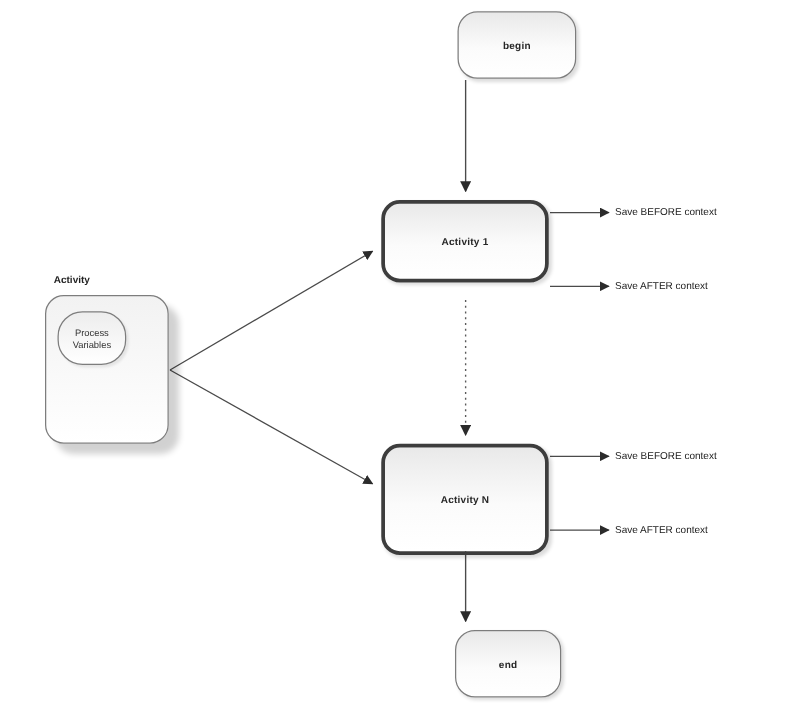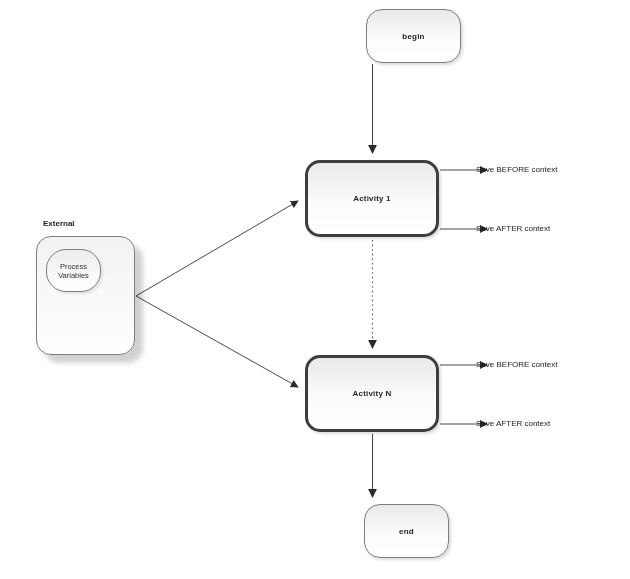--- a/index.html
+++ b/index.html
@@ -18,22 +18,22 @@
     border:1.4px solid #7d7d7d;border-radius:16px;
     box-shadow:2px 2px 3px rgba(0,0,0,.14);
     margin-left:41px;
   }
   .activity{
     border:3px solid #3d3d3d;border-radius:15px;
     box-shadow:2px 2px 3px rgba(0,0,0,.14);
   }
   #node-begin{left:325px;top:9px;width:95px;height:54px;}
   #node-end{left:323px;top:504px;width:85px;height:54px;}
-  #node-activity1{left:305px;top:160px;width:134px;height:77px;}
-  #node-activityN{left:305px;top:355px;width:134px;height:77px;}
+  #node-activity1{left:305px;top:160px;width:134px;height:66px;}
+  #node-activityN{left:305px;top:355px;width:134px;height:89px;}
 
   #vars-title{
     position:absolute;left:43px;top:219px;font-size:8px;font-weight:bold;color:#1f1f1f;
   }
   #vars-group{
     position:absolute;left:36px;top:236px;width:99px;height:119px;box-sizing:border-box;
     border:1.4px solid #7d7d7d;border-radius:15px;
     background:linear-gradient(180deg,#f2f2f2 0%,#ffffff 100%);
     box-shadow:8px 8px 5px rgba(0,0,0,.18);
   }
@@ -42,21 +42,21 @@
     width:55px;height:43px;box-sizing:border-box;left:46px;
     border:1.1px solid #7d7d7d;border-radius:20px;
     background:linear-gradient(180deg,#ededed 0%,#ffffff 100%);
     box-shadow:2px 2px 2px rgba(0,0,0,.08);
     font-size:7.5px;color:#333333;text-align:center;
   }
   #var-process{top:249px;}
   #var-external{top:301px;}
 
   .side-label{
-    position:absolute;left:476px;height:10px;line-height:10px;
+    position:absolute;left:492px;height:10px;line-height:10px;
     font-size:8px;color:#1a1a1a;white-space:nowrap;
   }
 </style>
 </head>
 <body>
 
 <div id="canvas">
 
   <svg id="connectors" viewBox="0 0 630 579" xmlns="http://www.w3.org/2000/svg">
     <defs>
@@ -83,21 +83,21 @@
   </svg>
 
   <div id="node-begin" class="node terminal">begin</div>
 
   <div id="node-activity1" class="node activity">Activity 1</div>
 
   <div id="node-activityN" class="node activity">Activity N</div>
 
   <div id="node-end" class="node terminal">end</div>
 
-  <div id="vars-title">External</div>
+  <div id="vars-title">Activity</div>
 
   <div id="vars-group"></div>
 
   <div id="var-process" class="var-box">Process Variables</div>
 
 
   <span class="side-label" style="top:165px;">Save BEFORE context</span>
   <span class="side-label" style="top:224px;">Save AFTER context</span>
   <span class="side-label" style="top:360px;">Save BEFORE context</span>
   <span class="side-label" style="top:419px;">Save AFTER context</span>

